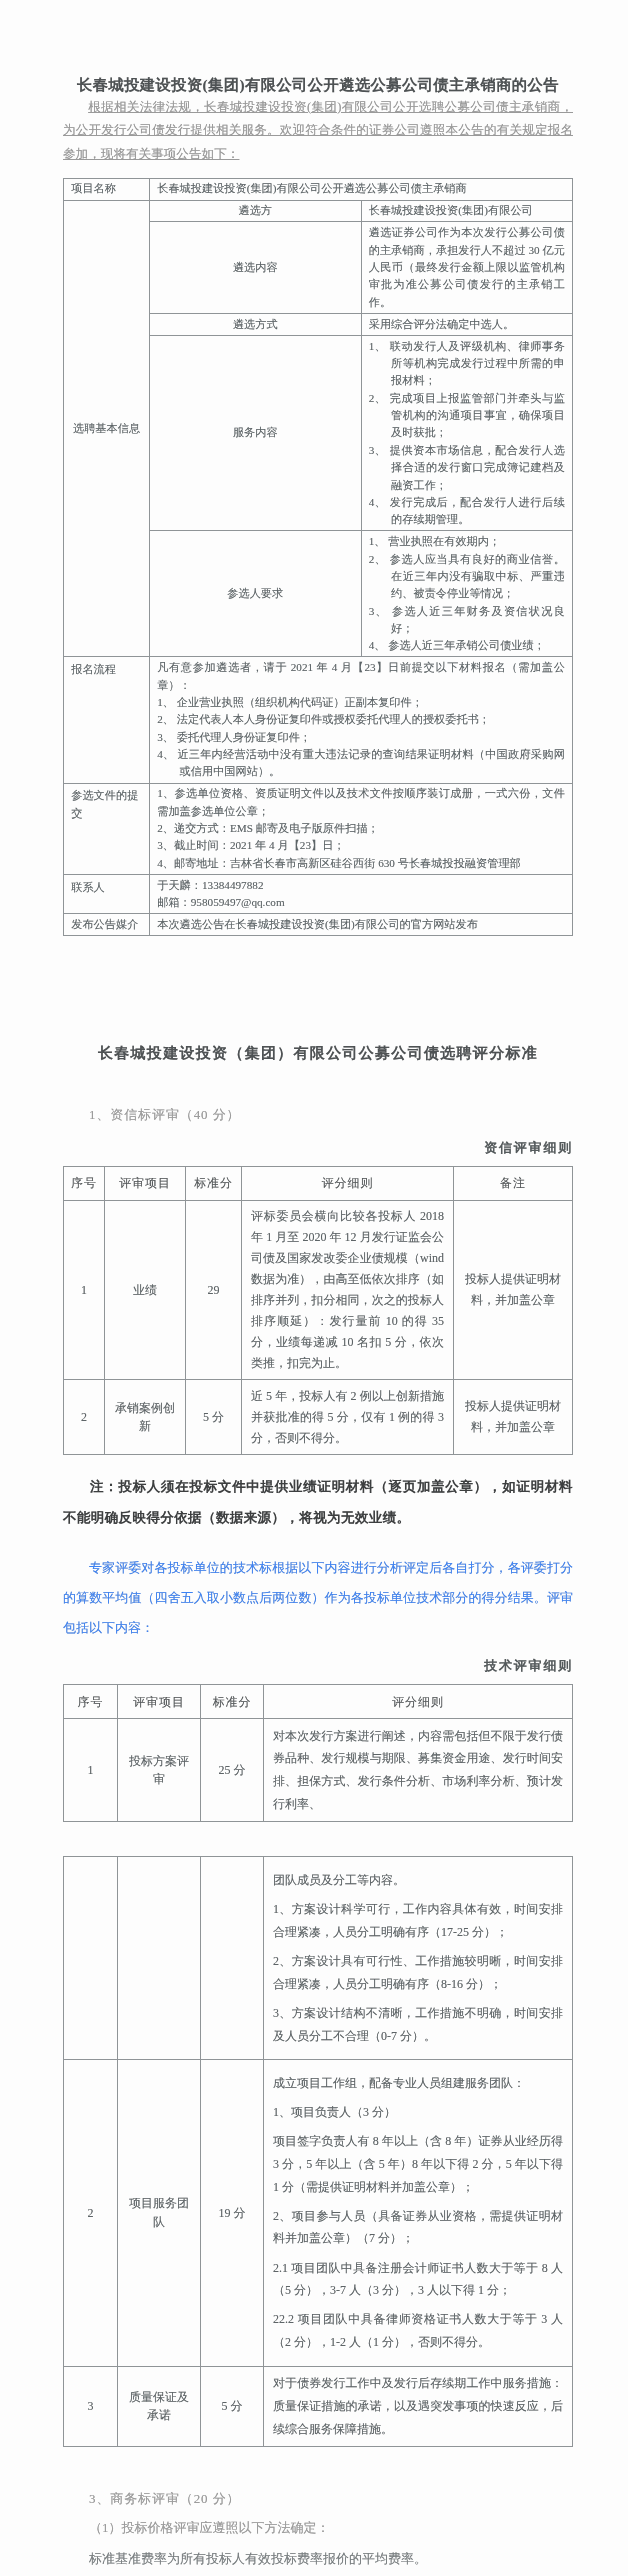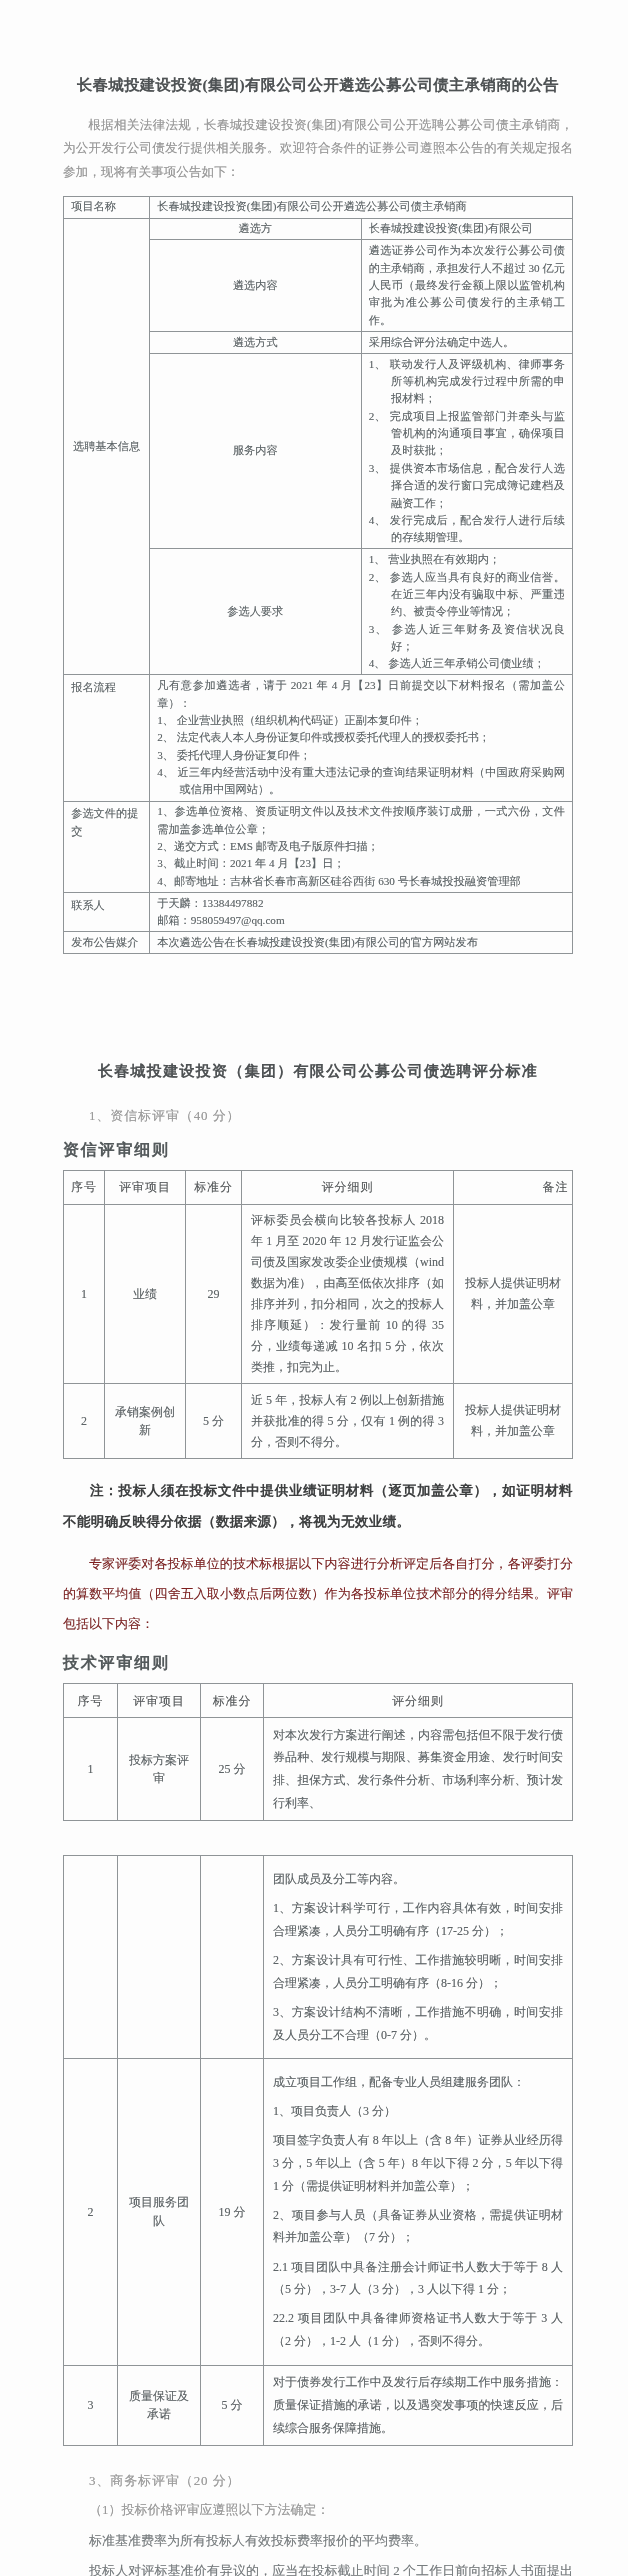--- a/index.html
+++ b/index.html
@@ -6,44 +6,44 @@
   html,body { background:#ffffff; }
   .page{
     width:629px; min-height:2576px; margin:0 auto; background:#fdfdfd;
     padding:75px 56px 63px 63px;
     font-family:"Liberation Serif","DejaVu Serif",serif;
     color:#5f6669;
     text-shadow:0 0 0.5px rgba(100,100,100,.45);
   }
   .title{ font-size:15.3px; font-weight:bold; color:#4e5254; text-align:center; letter-spacing:0.4px; }
   .title.t2{ font-size:15px; letter-spacing:1.3px; }
-  .intro{ margin-top:18px; font-size:12.6px; line-height:1.85; color:#9a9a9a; text-indent:2em; text-align:justify; }
+  .intro{ font-size:12.6px; line-height:1.85; color:#9a9a9a; text-indent:2em; text-align:justify;text-decoration:underline; }
 
   table{ width:100%; border-collapse:collapse; table-layout:fixed; }
   td{ border:0.9px solid #8f9497; padding:1.8px 7.2px; font-size:11.2px; line-height:1.55; vertical-align:middle; word-break:break-all; }
 
   .info-table{ margin-top:11.7px; color:#5d6568; }
   .info-table .c1{ width:86px; }
   .info-table .c2{ width:83px; text-align:center; }
   .info-table .top{ vertical-align:top; padding-top:3.6px; }
   .info-table .ctr{ text-align:center; }
 
   .line{ text-align:justify; }
   .hang{ padding-left:2em; text-indent:-2em; }
 
   .spacer-xl{ height:108px; }
-  .heading{ margin-top:26px; padding-left:2em; font-size:13px; color:#9c9c9c; letter-spacing:0.9px; }
-  .caption{ margin-top:14.4px; margin-bottom:9px; text-align:left; font-size:16px; font-weight:bold; color:#545a5c; letter-spacing:1.8px; }
-  .para{ margin-top:12px; font-size:13px; line-height:2.3; color:#7f1d1d; text-indent:2em; text-align:justify; }
+  .heading{ margin-top:43px; padding-left:2em; font-size:13px; color:#9c9c9c; letter-spacing:0.9px; }
+  .caption{ margin-top:14.4px; margin-bottom:9px; text-align:right; font-size:13px; font-weight:bold; color:#545a5c; letter-spacing:1.8px; }
+  .para{ margin-top:20px; font-size:13px; line-height:2.3; color:#3b82f6; text-indent:2em; text-align:justify; }
 
   .score-table td{ text-align:center; font-size:12px; color:#5d6467; }
   .score-table td.th{ padding:7.2px 3.6px; color:#55595b; letter-spacing:0.9px; }
   .score-table td.detail{ text-align:justify; padding:5.4px 9px; line-height:1.75; }
   .score-table td.remark{ padding:3.6px 9px; line-height:1.75; }
-  .credit .cno{ width:41px; } .credit .citem{ width:81px; } .credit .cscore{ width:56px; } .credit .cremark{ width:119px;text-align:right; }
+  .credit .cno{ width:41px; } .credit .citem{ width:81px; } .credit .cscore{ width:56px; } .credit .cremark{ width:119px; }
   .tech .cno{ width:54px; } .tech .citem{ width:83px; } .tech .cscore{ width:63px; }
   .tech td.detail{ line-height:1.9; }
   .tech .lines .line{ margin:6.3px 0; }
   .page-gap{ height:34px; }
 
   .note{ margin-top:16px; font-size:13.5px; font-weight:bold; color:#3d3f40; line-height:2.3; text-indent:2em; text-align:justify; letter-spacing:0.4px; }
 
   .paras{ margin-top:5.4px; }
   .paras .line{ font-size:13px; line-height:2.35; text-align:justify; }
   .ind{ text-indent:2em; }

